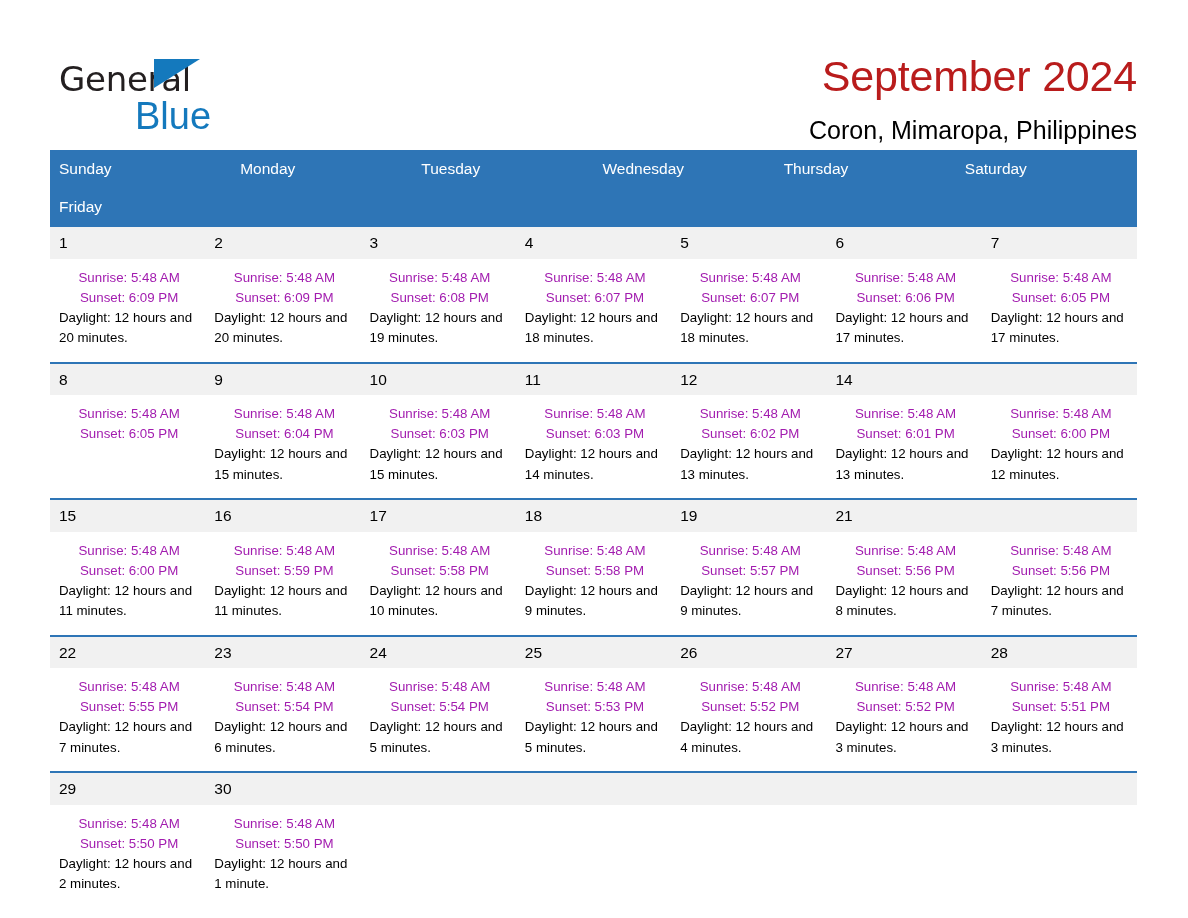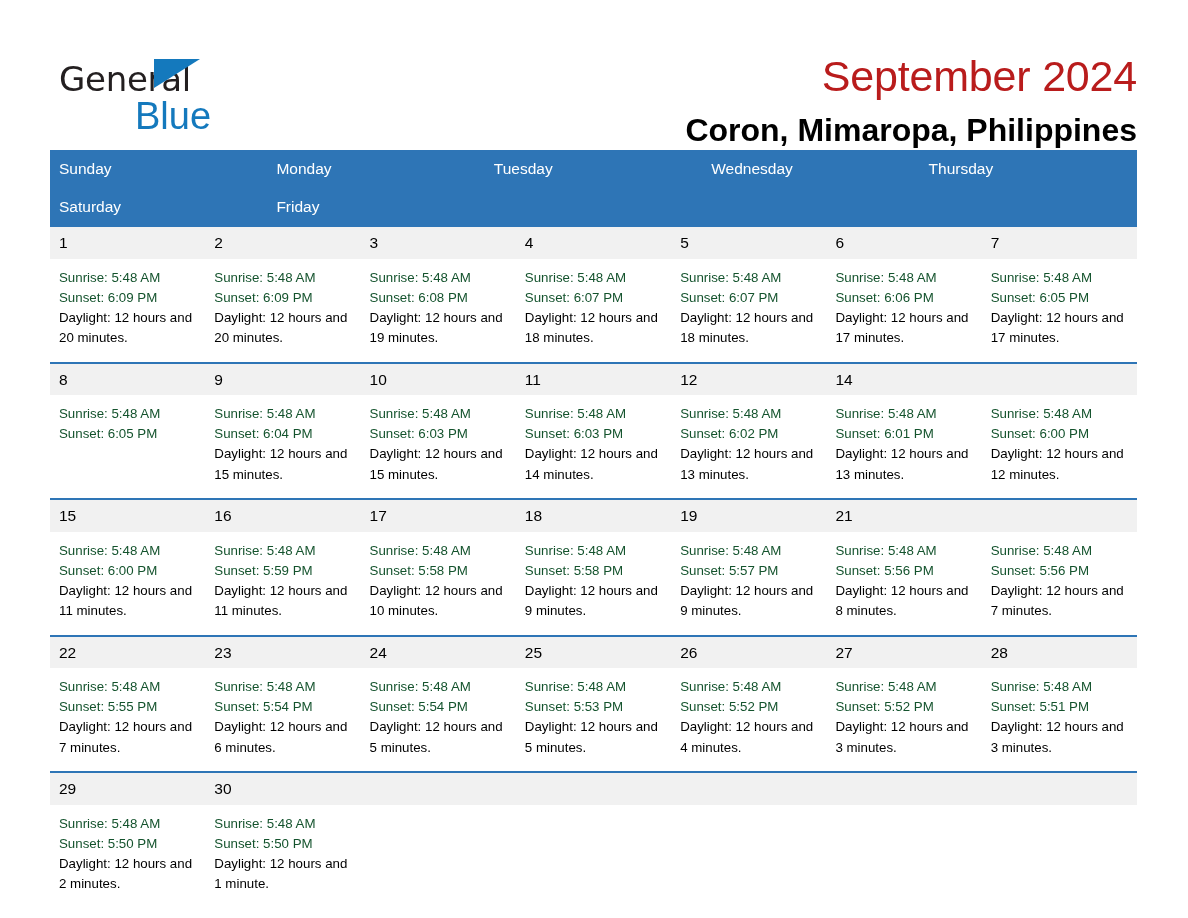--- a/index.html
+++ b/index.html
@@ -76,36 +76,36 @@
     padding-top: 2px;
   }
   .month-title {
     font-size: 43px;
     font-weight: 400;
     line-height: 52px;
     color: #b91c1c;
     letter-spacing: -0.2px;
   }
   .location-title {
-    font-size: 32px;
-    font-weight: 700;
+    font-size: 25px;
+    font-weight: 400;
     line-height: 32px;
     margin-top: 12px;
     color: #000000;
   }
 
   
   .calendar {
     margin: 0 51px 0 50px;
     width: 1087px;
   }
 
   .weekday-row {
     display: grid;
-    grid-template-columns: repeat(5, 1fr);
+    grid-template-columns: repeat(6, 1fr);
     background: #2E75B6;
   }
   .weekday {
     color: #ffffff;
     font-size: 15.5px;
     line-height: 15.5px;
     padding: 11px 0 11px 9px;
     font-weight: 400;
   }
 
@@ -134,22 +134,23 @@
     min-height: 31px;
   }
 
   .cell {
     padding: 9px 6px 0 9px;
     min-height: 103px;
   }
   .cell-line {
     font-size: 13.3px;
     line-height: 20.2px;
-    color: #14532d;
+    color: #a21caf;
     white-space: nowrap;
+    text-align: center;
   }
   .cell-daylight {
     font-size: 13.3px;
     line-height: 20.2px;
     color: #000000;
   }
   .week.last .cell { min-height: 110px; }
 </style>
 </head>
 <body>

